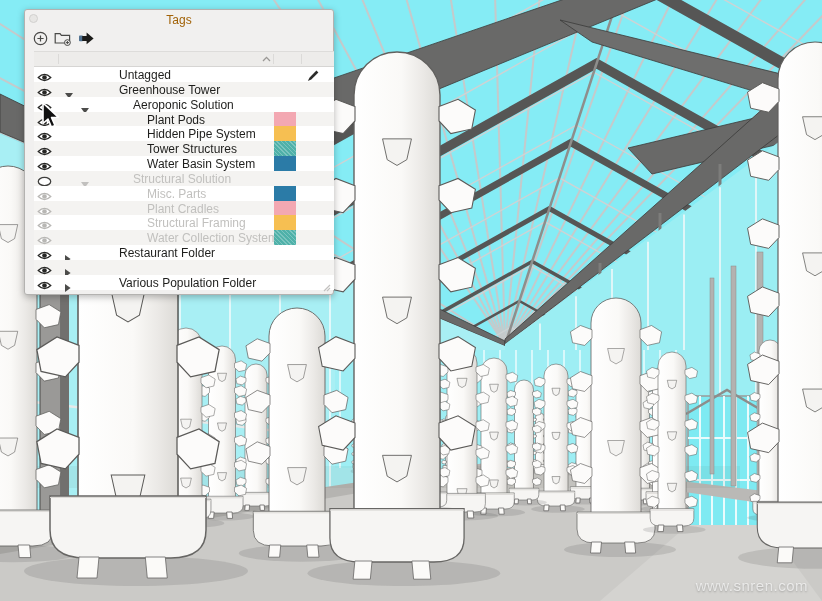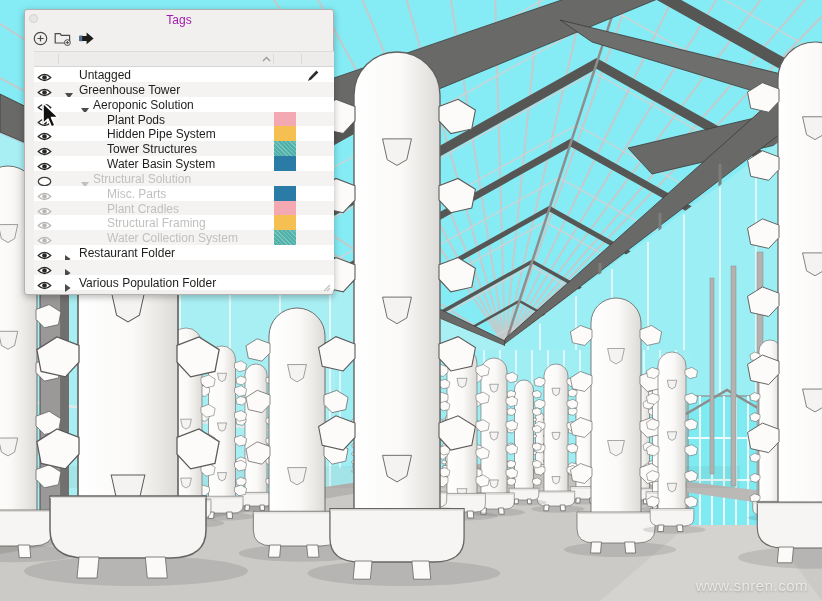--- a/index.html
+++ b/index.html
@@ -6,21 +6,21 @@
   .stage{position:relative;width:822px;height:601px;overflow:hidden;background:#85ecf5;
          font-family:"Liberation Sans", sans-serif;}
   #scene{position:absolute;left:0;top:0;z-index:0;}
   .watermark{position:absolute;right:14px;bottom:7px;z-index:5;font-size:15px;letter-spacing:.5px;
              color:rgba(255,255,255,.66);text-shadow:0 1px 2px rgba(70,70,70,.35);}
   
   .panel{position:absolute;left:24px;top:9px;width:310px;height:286px;z-index:10;
          background:#f1f0ef;border:1px solid #b3b2b0;border-radius:3px;
          box-shadow:0 2px 7px rgba(0,0,0,.28);box-sizing:border-box;}
   .titlebar{position:relative;height:17px;}
-  .titlebar .title{display:block;text-align:center;font-size:12px;color:#a21caf;padding-top:3px;}
+  .titlebar .title{display:block;text-align:center;font-size:12px;color:#a16207;padding-top:3px;}
   .close-dot{position:absolute;left:4px;top:4px;width:9px;height:9px;border-radius:50%;
              background:#e7e6e4;border:1px solid #d2d1cf;box-sizing:border-box;}
   .toolbar{position:absolute;left:0;top:16px;width:100%;height:24px;display:flex;align-items:center;
            gap:6px;padding:0 8px;box-sizing:border-box;}
   .icon-btn{flex:0 0 auto;display:flex;align-items:center;justify-content:center;cursor:default;}
   .filter-wrap{position:relative;flex:1 1 auto;height:19px;}
   .filter-wrap svg{position:absolute;left:6px;top:3px;}
   input.filter{width:100%;height:19px;box-sizing:border-box;border:1px solid #c7c5c2;border-radius:4px;
                background:#fff;font-family:"Liberation Sans",sans-serif;font-size:12px;color:#444;
                padding:0 6px 0 24px;outline:none;}
@@ -30,21 +30,21 @@
   .thead{position:relative;height:16px;background:#edecea;border-top:1px solid #dddcda;
          border-bottom:1px solid #d6d5d3;box-sizing:border-box;}
   .th-name{position:absolute;left:31px;top:1px;font-size:11px;color:#52524f;margin-top:44px;}
   .thead .sort{position:absolute;left:228px;top:4px;}
   .thead .sep{position:absolute;top:2px;bottom:2px;width:1px;background:#dbdad8;}
   .rows{position:relative;width:300px;background:#fff;}
   .row{position:relative;height:14.85px;background:#fff;}
   .row.alt{background:#f4f3f1;}
   .row .eye{position:absolute;left:3px;top:2px;width:15px;height:11px;}
   .row .disc{position:absolute;top:3.5px;}
-  .row .lbl{position:absolute;top:1px;font-size:12px;color:#1e1e1c;white-space:nowrap;}
+  .row .lbl{position:absolute;top:1px;font-size:12px;color:#1e1e1c;white-space:nowrap;margin-left:40px;}
   .row.dimmed .lbl{color:#c1c0be;}
   .row .swatch{position:absolute;left:240px;top:0;width:22px;height:100%;}
   .row .swatch.textured{background-image:repeating-linear-gradient(45deg,rgba(255,255,255,.25) 0 1px,transparent 1px 3px);}
   .row .pencil{position:absolute;left:273px;top:1px;}
   .grip{position:absolute;right:2px;bottom:2px;}
   .cursor{position:absolute;left:41px;top:102px;z-index:30;}
 </style>
 </head>
 <body>
 

